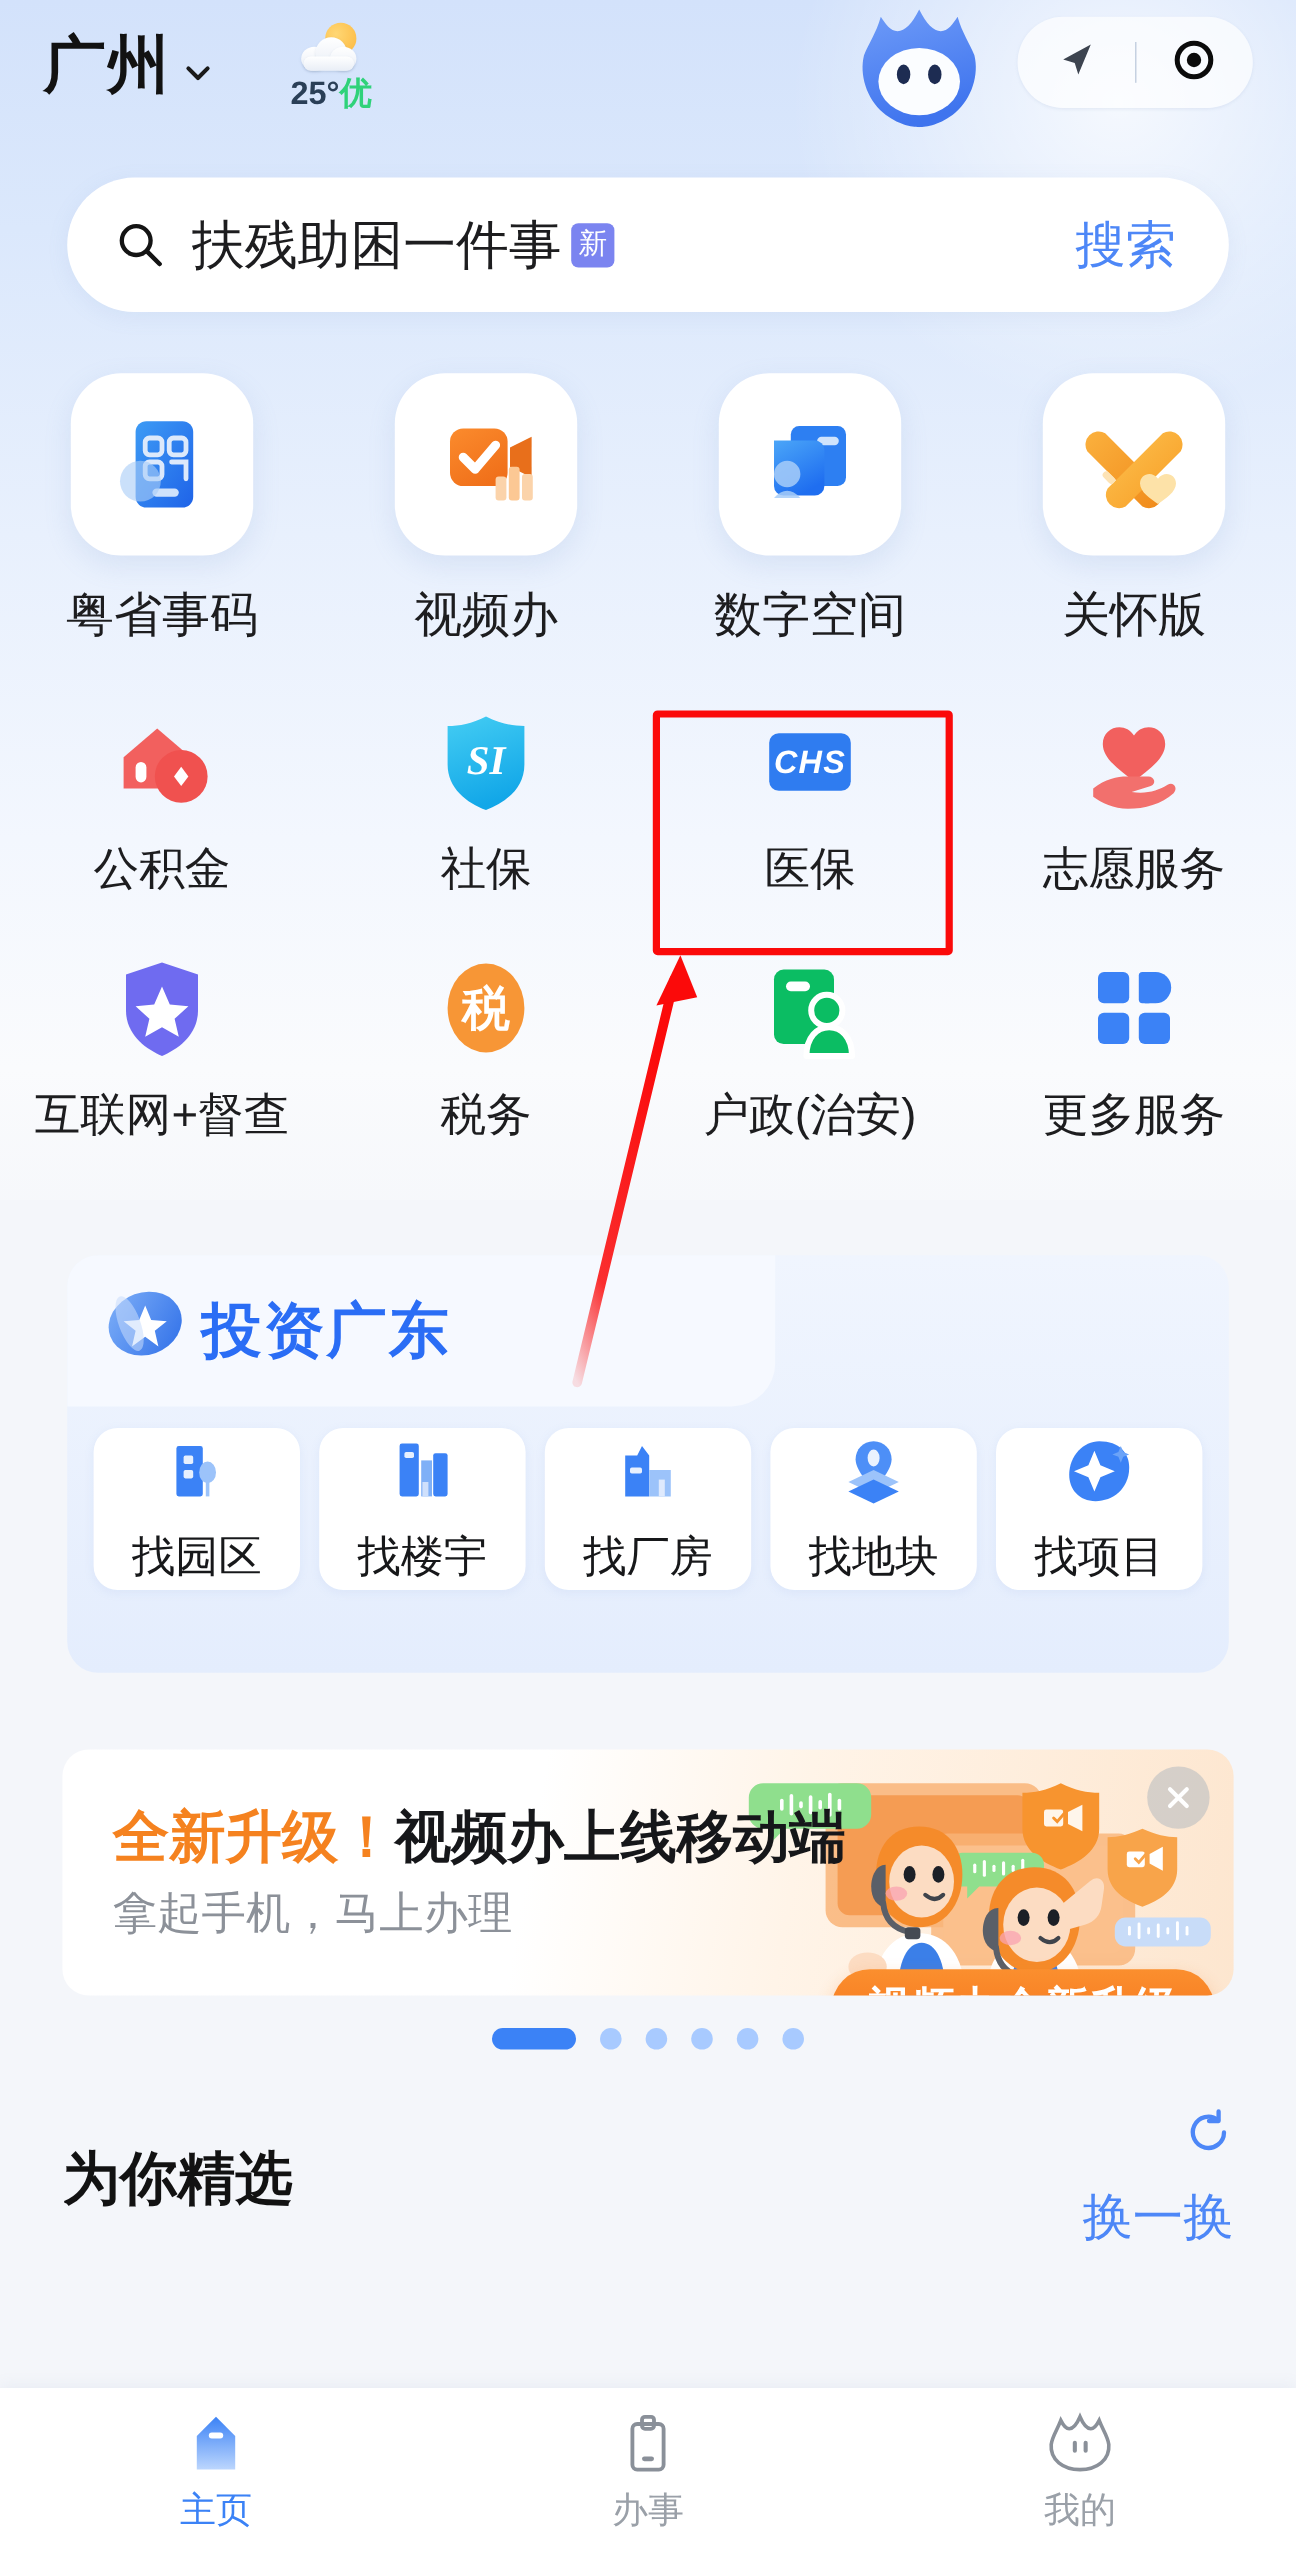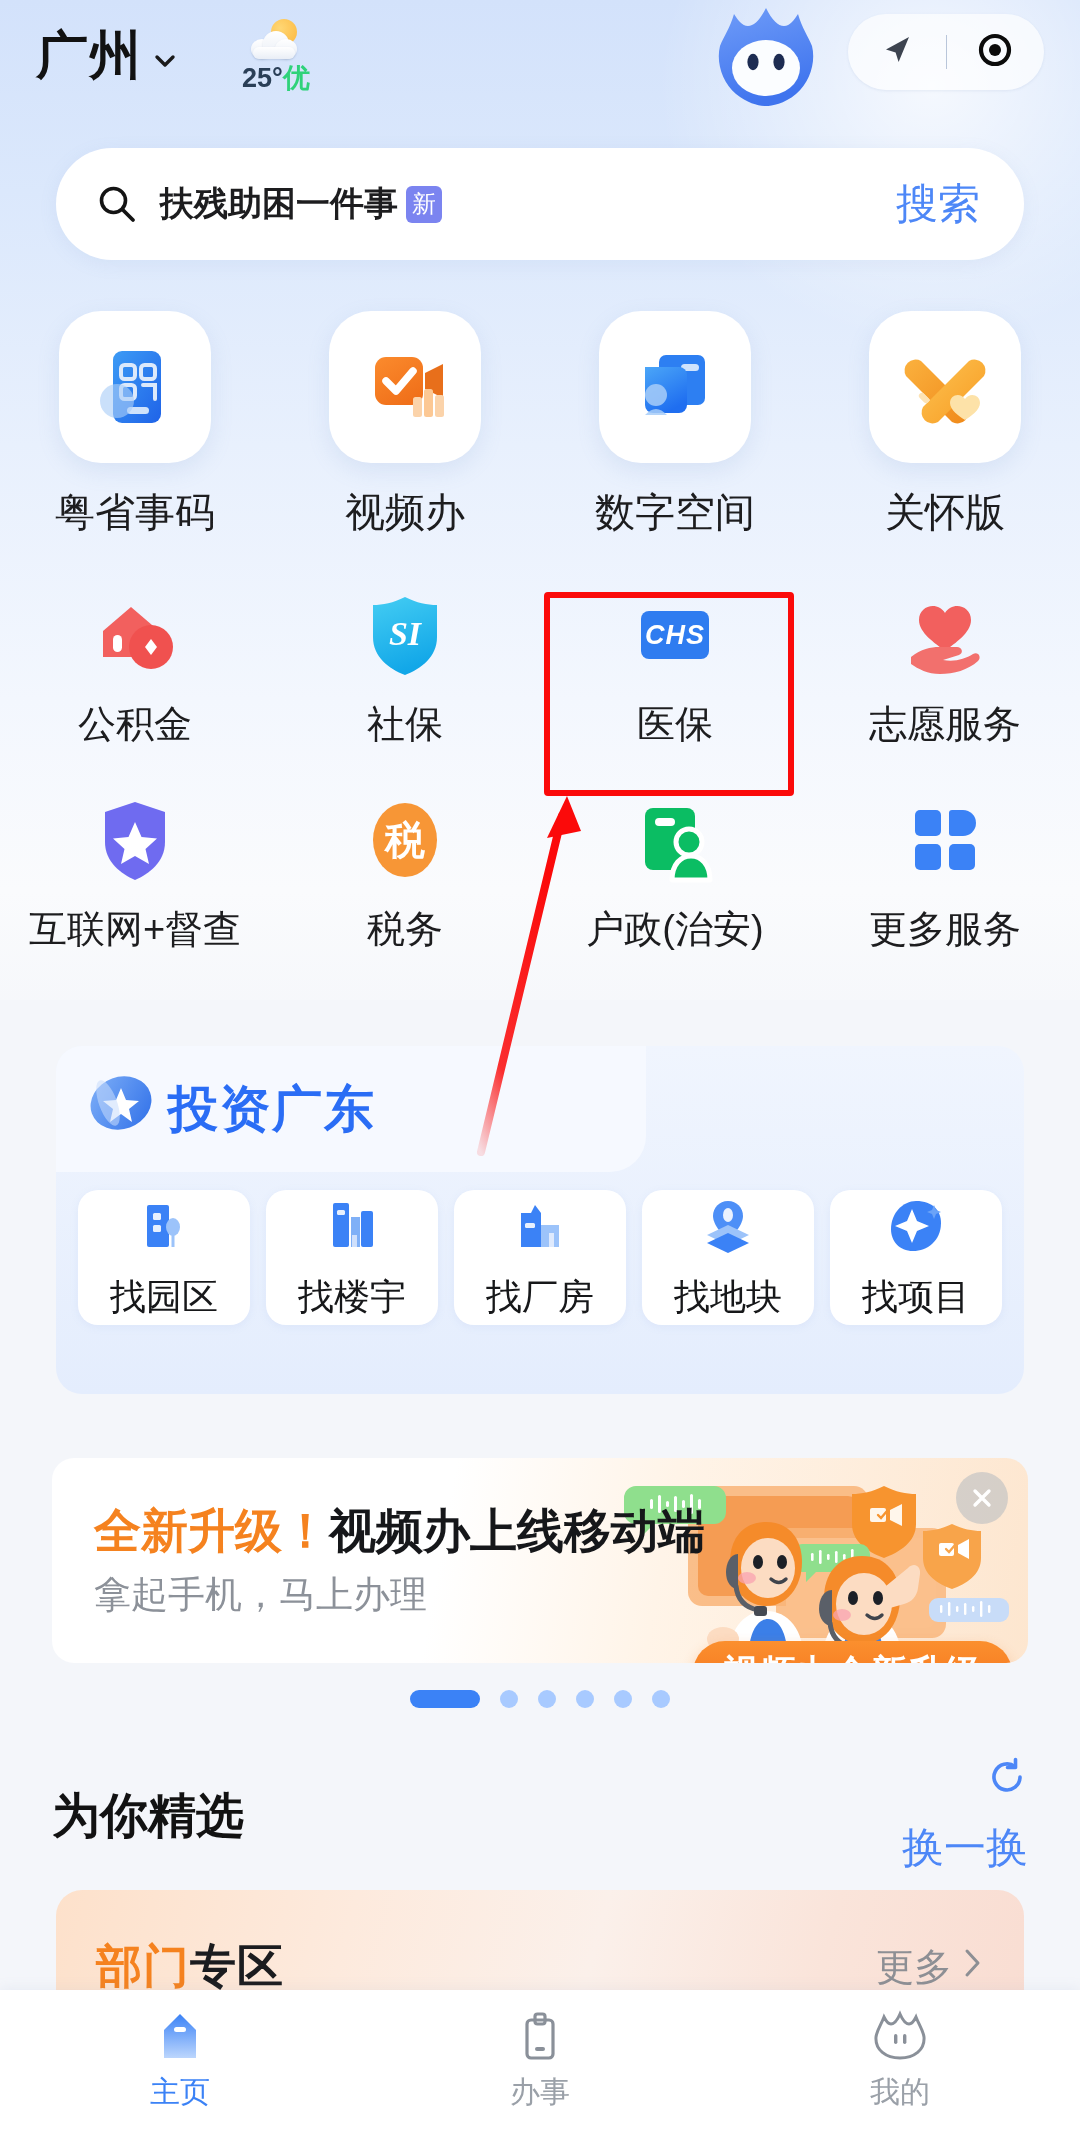--- a/index.html
+++ b/index.html
@@ -65,21 +65,21 @@
   .cap-div{ width:1px; height:34px; background:#b9c6da; }
 
   
   .search{
     position:absolute; left:56px; top:148px; width:968px; height:112px; border-radius:58px;
     background:#fff; display:flex; align-items:center; padding:0 44px 0 40px; z-index:4;
     box-shadow:0 4px 18px rgba(120,150,200,.10);
   }
   .s-icon{ width:42px; height:42px; flex:none; }
   .s-text{ flex:1; margin-left:22px; display:flex; align-items:center; gap:8px; min-width:0; }
-  .s-kw{ font-size:34px; color:#1d1d1f; font-weight:700; white-space:nowrap; }
+  .s-kw{ font-size:44px; color:#1d1d1f; font-weight:400; white-space:nowrap; }
   .s-badge{
     background:#7b84f0; color:#fff; font-size:24px; line-height:1;
     padding:6px 6px 7px; border-radius:6px; font-weight:500;
   }
   .s-btn{ font-size:42px; color:#4d87f7; font-weight:500; flex:none; }
 
   
   .grid{ position:absolute; left:0; top:303px; width:1080px; z-index:3; }
   .grid-row{ display:flex; }
   .cell{ width:270px; display:flex; flex-direction:column; align-items:center; }
@@ -658,35 +658,20 @@
       <span>
         <svg width="42" height="42" viewBox="0 0 42 42">
           <path d="M34 21 a13 13 0 1 1 -5 -10.3" fill="none" stroke="#4d87f7" stroke-width="3.6" stroke-linecap="round"></path>
           <path d="M29.5 3.5 L29.5 11.5 L21.5 11.5" fill="none" stroke="#4d87f7" stroke-width="3.6" stroke-linecap="round" stroke-linejoin="round"></path>
         </svg>
       </span>
       <span>换一换</span>
     </div>
   </div>
 
-  <div class="dept">
-    <div class="dept-row">
-      <div class="dept-title">
-        <span class="o">部门</span><span class="b">专区</span>
-      </div>
-      <div class="dept-more">
-        <span>更多</span>
-        <span>
-          <svg width="24" height="34" viewBox="0 0 24 34">
-            <path d="M7 5 L18 17 L7 29" fill="none" stroke="#8d8f94" stroke-width="3" stroke-linecap="round" stroke-linejoin="round"></path>
-          </svg>
-        </span>
-      </div>
-    </div>
-  </div>
 
   <div class="tabbar">
 
     <div class="tab active">
       <span class="tab-ic">
         <svg width="52" height="52" viewBox="0 0 52 52">
           <defs>
               <linearGradient id="th" x1="0" y1="0" x2="0" y2="1">
             <stop offset="0" stop-color="#3b82f6"></stop>
                 <stop offset="1" stop-color="#bcd6fd"></stop>

